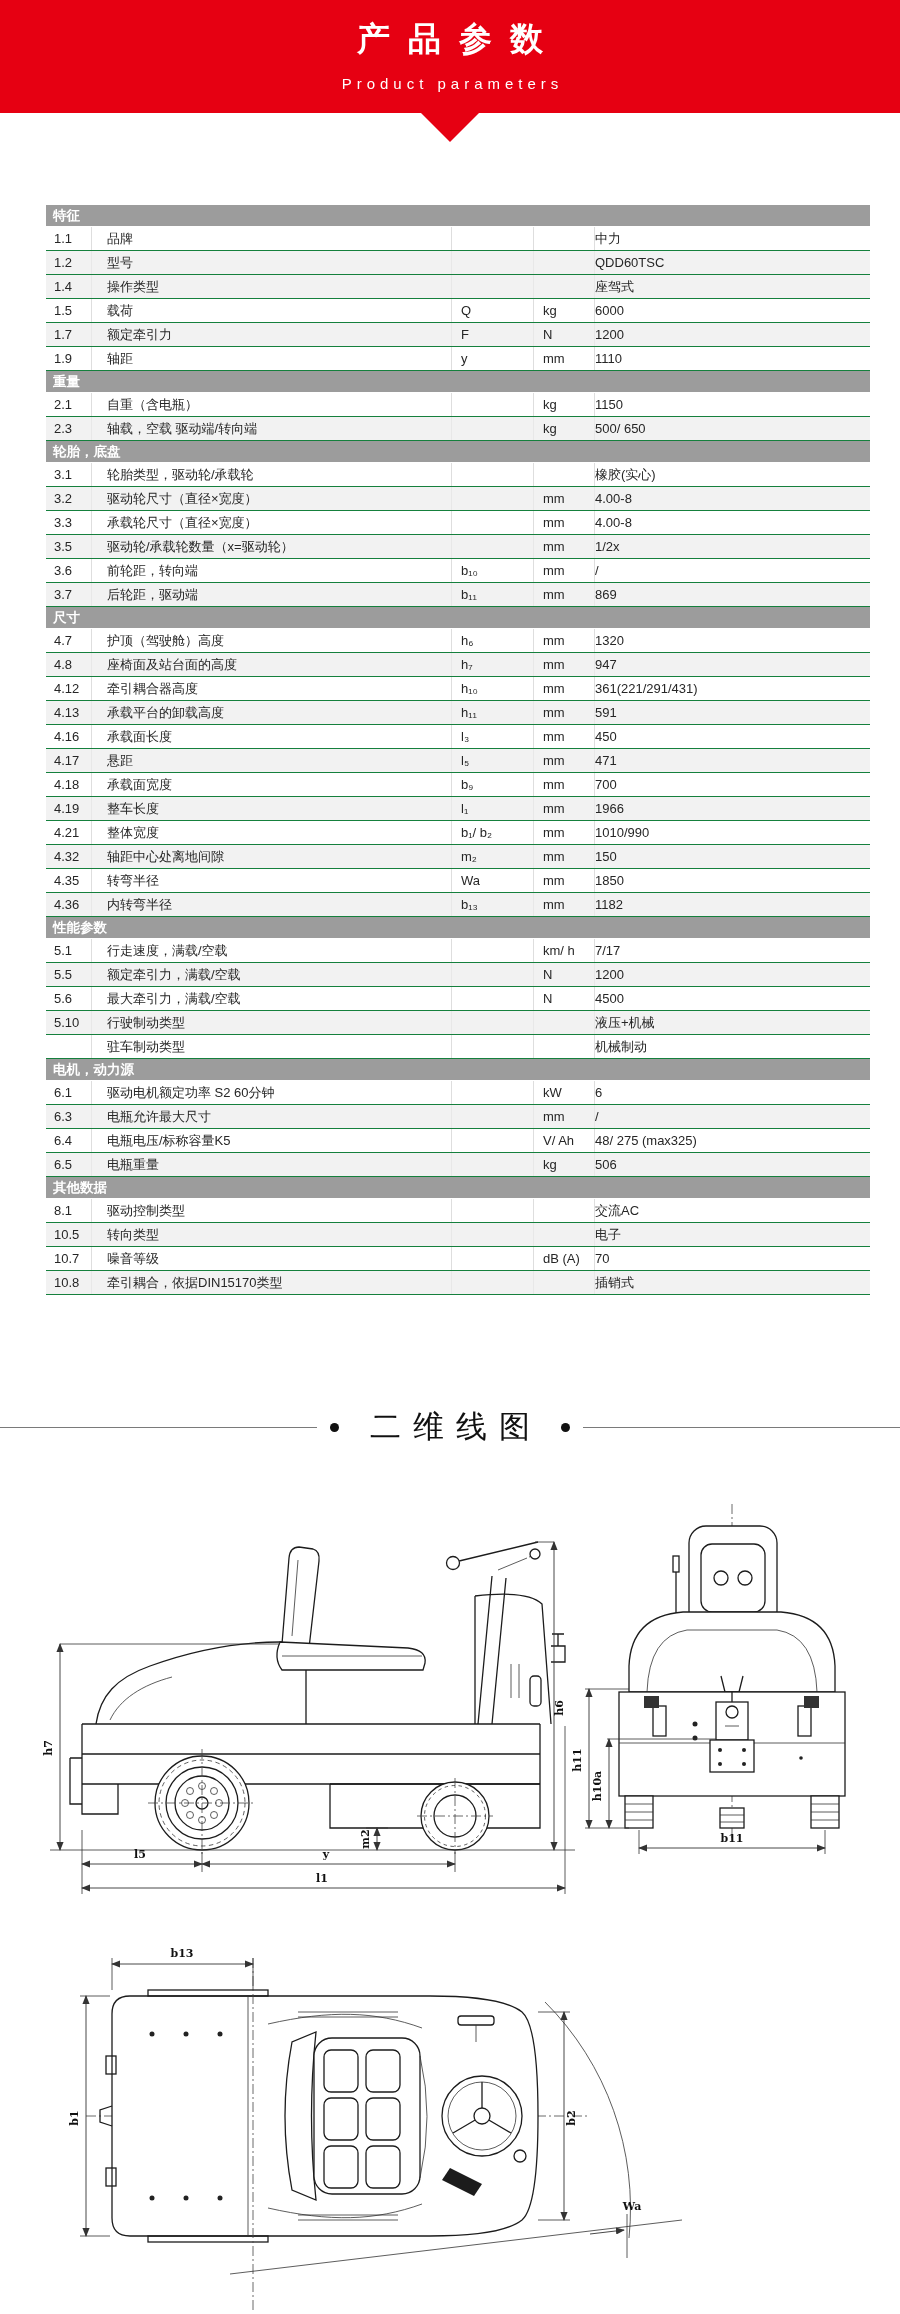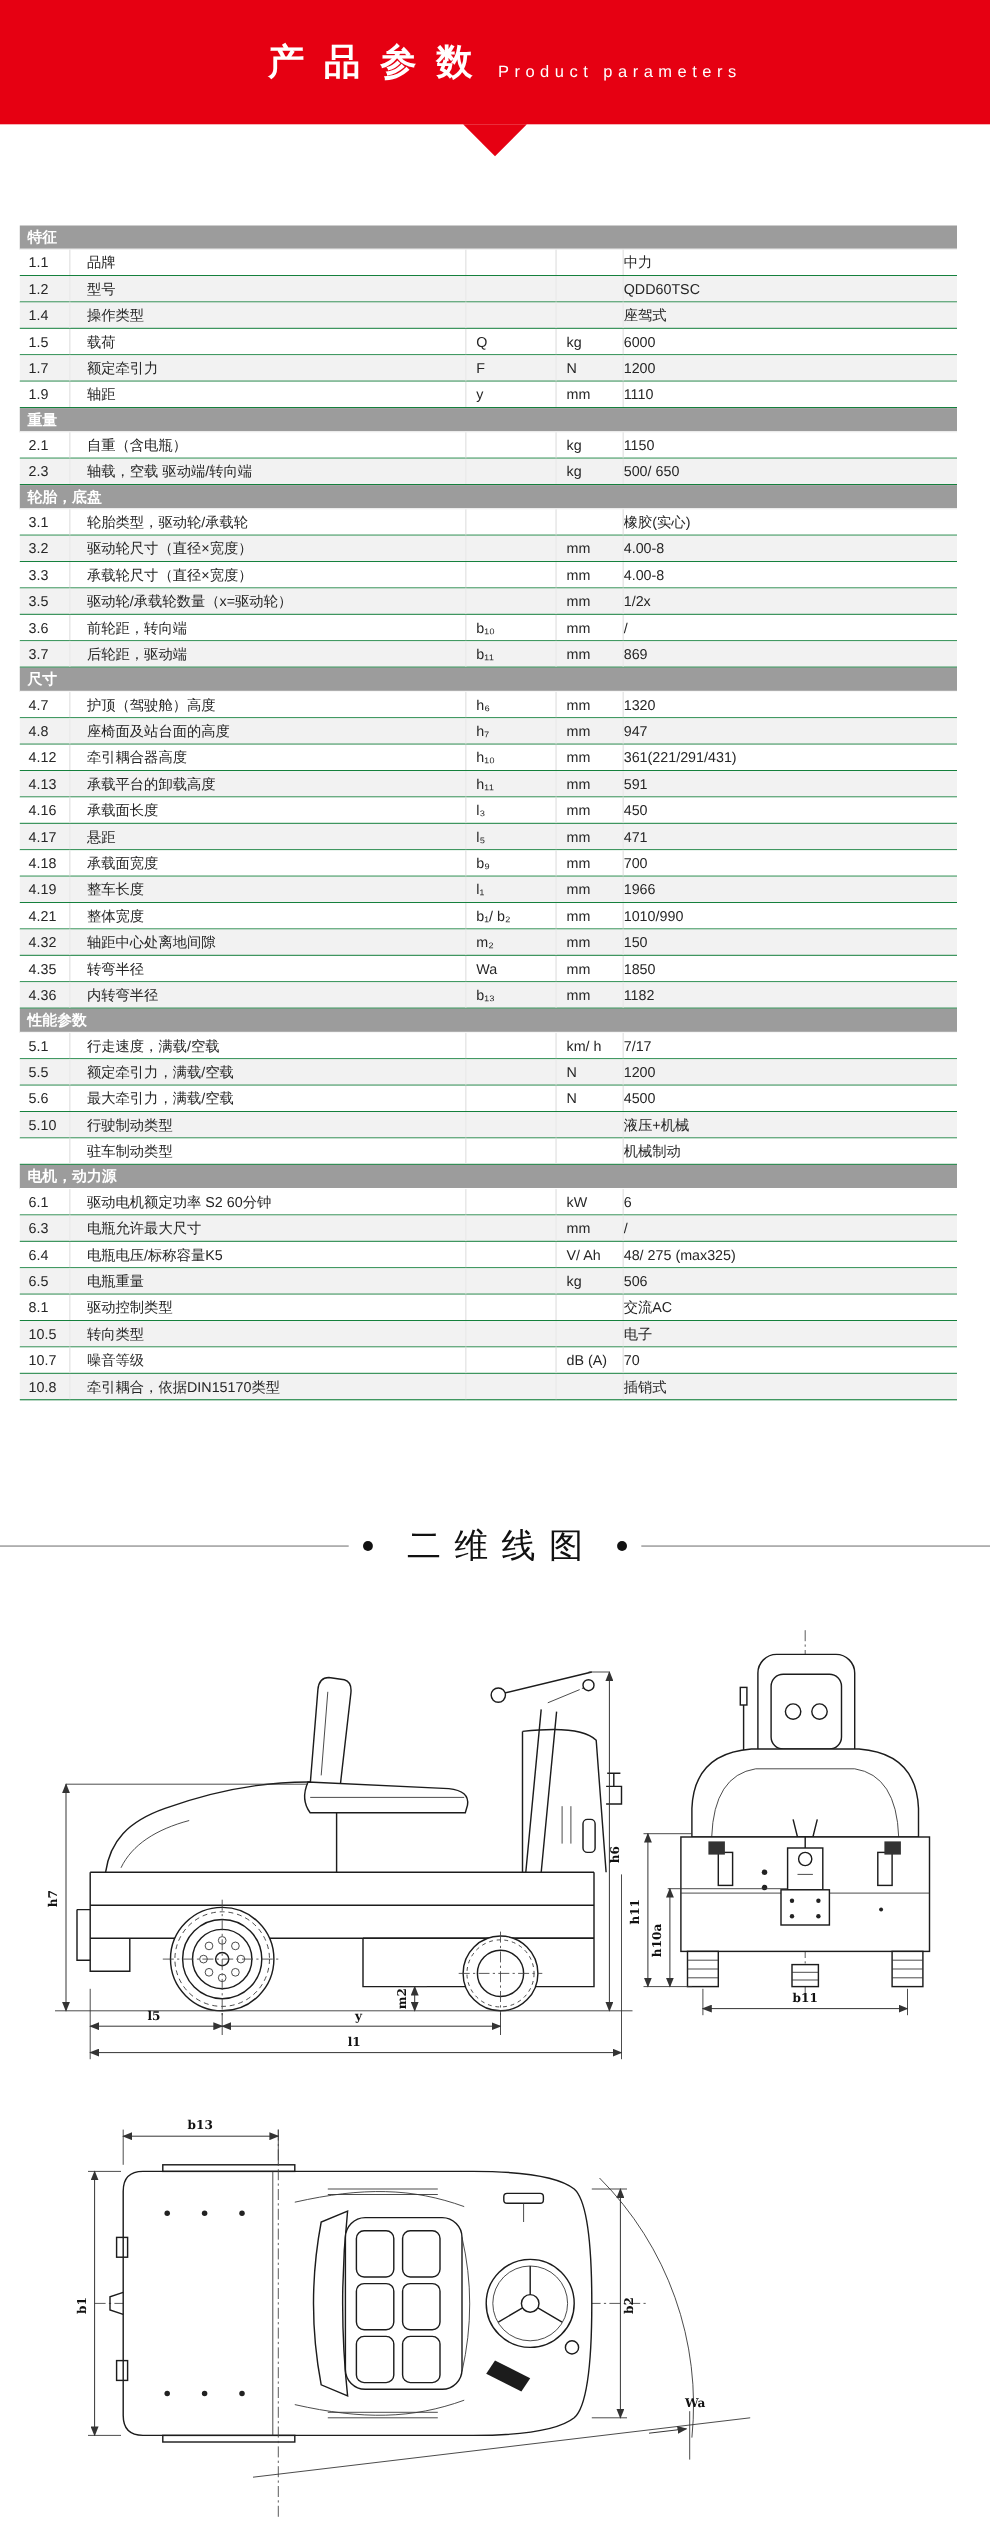--- a/index.html
+++ b/index.html
@@ -1,25 +1,25 @@
 <!DOCTYPE html>
 <html style="--accent: #e60012; --secbg: #9c9c9c; --altbg: #f2f2f2;"><head>
 <meta charset="utf-8">
 <style>
   html,body { margin:0; padding:0; background:#fff; }
   body { width:900px; font-family:"Liberation Sans","DejaVu Sans",sans-serif; color:#262626; }
 
   
-  .banner { height:113px; background:var(--accent,#e60012); display:flex; flex-direction:row; align-items:center; justify-content:center; }
+  .banner { height:113px; background:var(--accent,#e60012); display:flex; flex-direction:column; align-items:center; justify-content:center; }
   .banner-title { color:#fff; font-size:33px; font-weight:bold; letter-spacing:18px; text-indent:18px; line-height:1.1; }
   .banner-sub { color:#fff; font-size:15px; letter-spacing:5px; text-indent:5px; margin-top:18px; }
   .banner-tri { width:0; height:0; margin:0 auto; border-left:29px solid transparent; border-right:29px solid transparent; border-top:29px solid var(--accent,#e60012); }
 
   
-  .spec-table { margin:63px 30px 0 18px; }
+  .spec-table { margin:63px 30px 0 46px; }
   .sec-header { height:21px; line-height:21px; background:var(--secbg,#9c9c9c); color:#fff; font-size:13.5px; font-weight:bold; padding-left:7px; border-bottom:1px solid #fff; }
   .row { display:flex; height:23px; line-height:23px; font-size:13px; border-bottom:1px solid #15803d; background:#fff; }
   .row.alt { background:var(--altbg,#f2f2f2); }
   .cell { box-sizing:border-box; overflow:hidden; white-space:nowrap; }
   .cell + .cell { border-left:1px solid #dedede; }
   .row.alt .cell + .cell { border-left-color:#e8e8e8; }
   .c-no { width:45px; padding-left:8px; }
   .c-label { width:360px; padding-left:15px; }
   .c-symbol { width:82px; padding-left:9px; }
   .c-unit { width:61px; padding-left:9px; }
@@ -298,20 +298,21 @@
       <div class="cell c-unit">V/ Ah</div>
       <div class="cell c-value">48/ 275 (max325)</div>
     </div>
     <div class="row alt">
       <div class="cell c-no">6.5</div>
       <div class="cell c-label">电瓶重量</div>
       <div class="cell c-symbol"></div>
       <div class="cell c-unit">kg</div>
       <div class="cell c-value">506</div>
     </div>
+    <div class="sec-header">其他数据</div>
     <div class="row">
       <div class="cell c-no">8.1</div>
       <div class="cell c-label">驱动控制类型</div>
       <div class="cell c-symbol"></div>
       <div class="cell c-unit"></div>
       <div class="cell c-value">交流AC</div>
     </div>
     <div class="row alt">
       <div class="cell c-no">10.5</div>
       <div class="cell c-label">转向类型</div>

